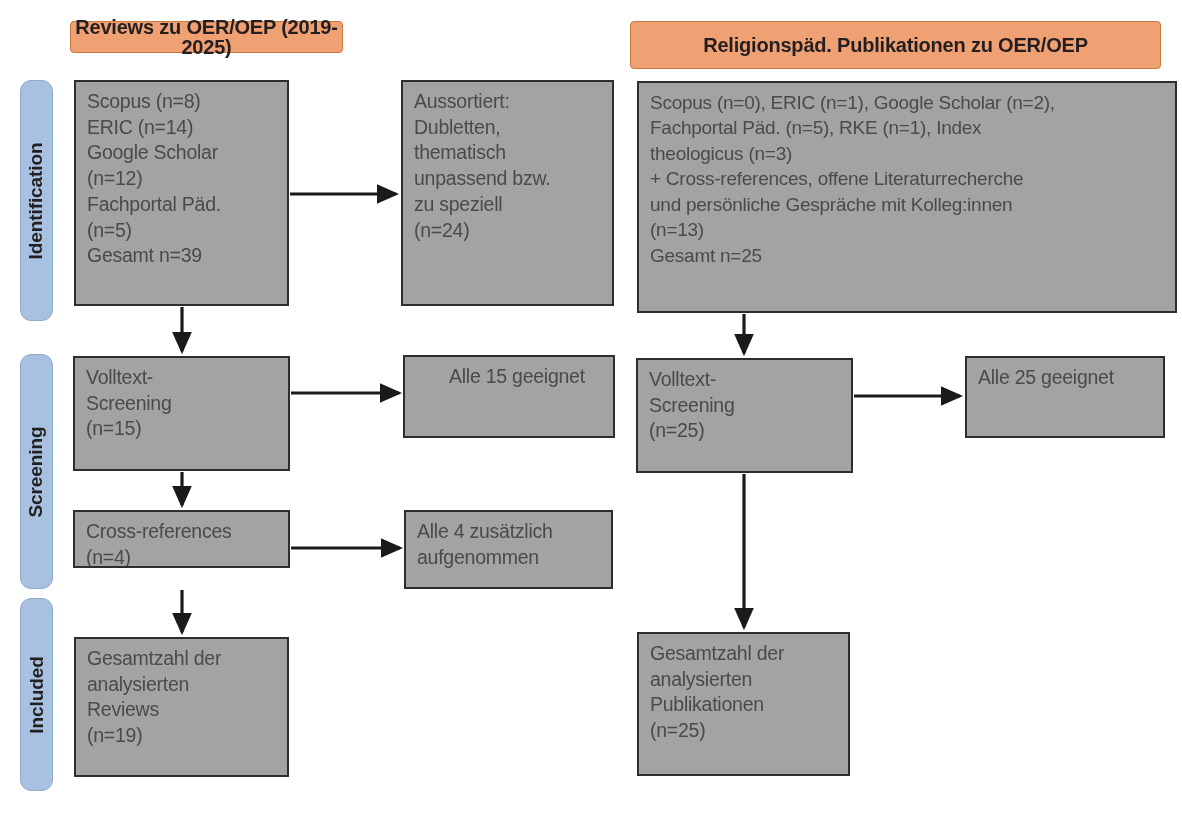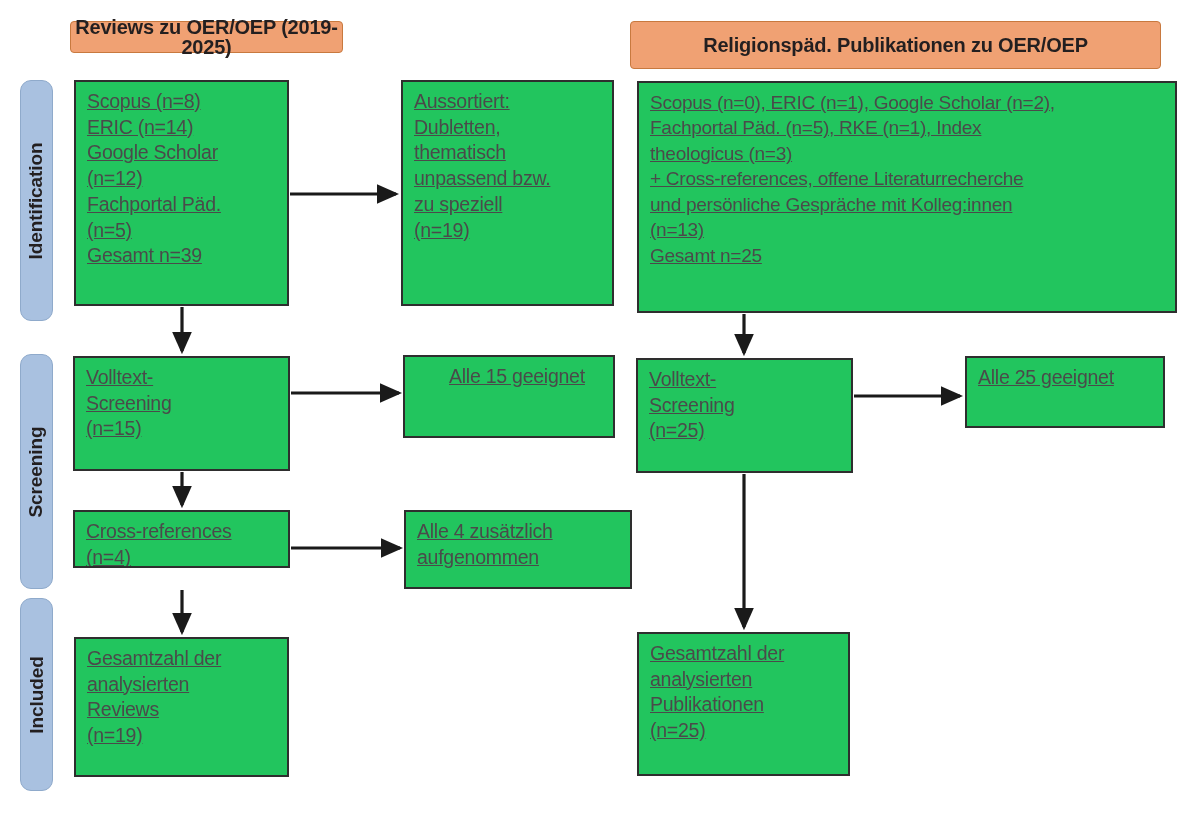--- a/index.html
+++ b/index.html
@@ -53,31 +53,30 @@
     white-space: nowrap;
     font-weight: bold;
     font-size: 19px;
     color: #231F20;
     letter-spacing: -0.1px;
   }
 
   
   .flow-box {
     position: absolute;
-    background: #22c55e;
+    background: #a3a3a3;
     border: 2.5px solid #2E2E2E;
     box-sizing: border-box;
     padding: 7px 10px 6px 11px;
     font-size: 19.5px;
     line-height: 1.32;
     color: #4A4A4A;
     letter-spacing: -0.25px;
     overflow: hidden;
     white-space: pre-line;
-    text-decoration: underline;
   }
   .flow-box.small-text {
     font-size: 19px;
     line-height: 1.34;
   }
 
   
   #connectors {
     position: absolute;
     left: 0;
@@ -114,52 +113,52 @@
 (n=12)
 Fachportal Päd.
 (n=5)
 Gesamt n=39</div>
 
   <div class="flow-box" style="left:401px; top:80px; width:213px; height:226px;">Aussortiert:
 Dubletten,
 thematisch
 unpassend bzw.
 zu speziell
-(n=19)</div>
+(n=24)</div>
 
   <div class="flow-box" style="left:73px; top:356px; width:217px; height:115px;">Volltext-
 Screening
 (n=15)</div>
 
   <div class="flow-box" style="left:403px; top:355px; width:212px; height:83px;padding-left:44px;">Alle 15 geeignet</div>
 
   <div class="flow-box" style="left:73px; top:510px; width:217px; height:58px;">Cross-references
 (n=4)</div>
 
-  <div class="flow-box" style="left:404px; top:510px; width:228px; height:79px;">Alle 4 zusätzlich
+  <div class="flow-box" style="left:404px; top:510px; width:209px; height:79px;">Alle 4 zusätzlich
 aufgenommen</div>
 
   <div class="flow-box" style="left:74px; top:637px; width:215px; height:140px;">Gesamtzahl der
 analysierten
 Reviews
 (n=19)</div>
 
   <div class="flow-box small-text" style="left:637px; top:81px; width:540px; height:232px;">Scopus (n=0), ERIC (n=1), Google Scholar (n=2),
 Fachportal Päd. (n=5), RKE (n=1), Index
 theologicus (n=3)
 + Cross-references, offene Literaturrecherche
 und persönliche Gespräche mit Kolleg:innen
 (n=13)
 Gesamt n=25</div>
 
   <div class="flow-box" style="left:636px; top:358px; width:217px; height:115px;">Volltext-
 Screening
 (n=25)</div>
 
-  <div class="flow-box" style="left:965px; top:356px; width:200px; height:72px;">Alle 25 geeignet</div>
+  <div class="flow-box" style="left:965px; top:356px; width:200px; height:82px;">Alle 25 geeignet</div>
 
   <div class="flow-box" style="left:637px; top:632px; width:213px; height:144px;">Gesamtzahl der
 analysierten
 Publikationen
 (n=25)</div>
 
   <svg id="connectors" viewBox="0 0 1182 820">
     <defs>
       <marker id="arrowhead" markerWidth="7" markerHeight="7" refX="6" refY="3.1" orient="auto" markerUnits="strokeWidth">
         <path d="M0,0 L7,3.1 L0,6.2 z" fill="#1A1A1A"></path>

